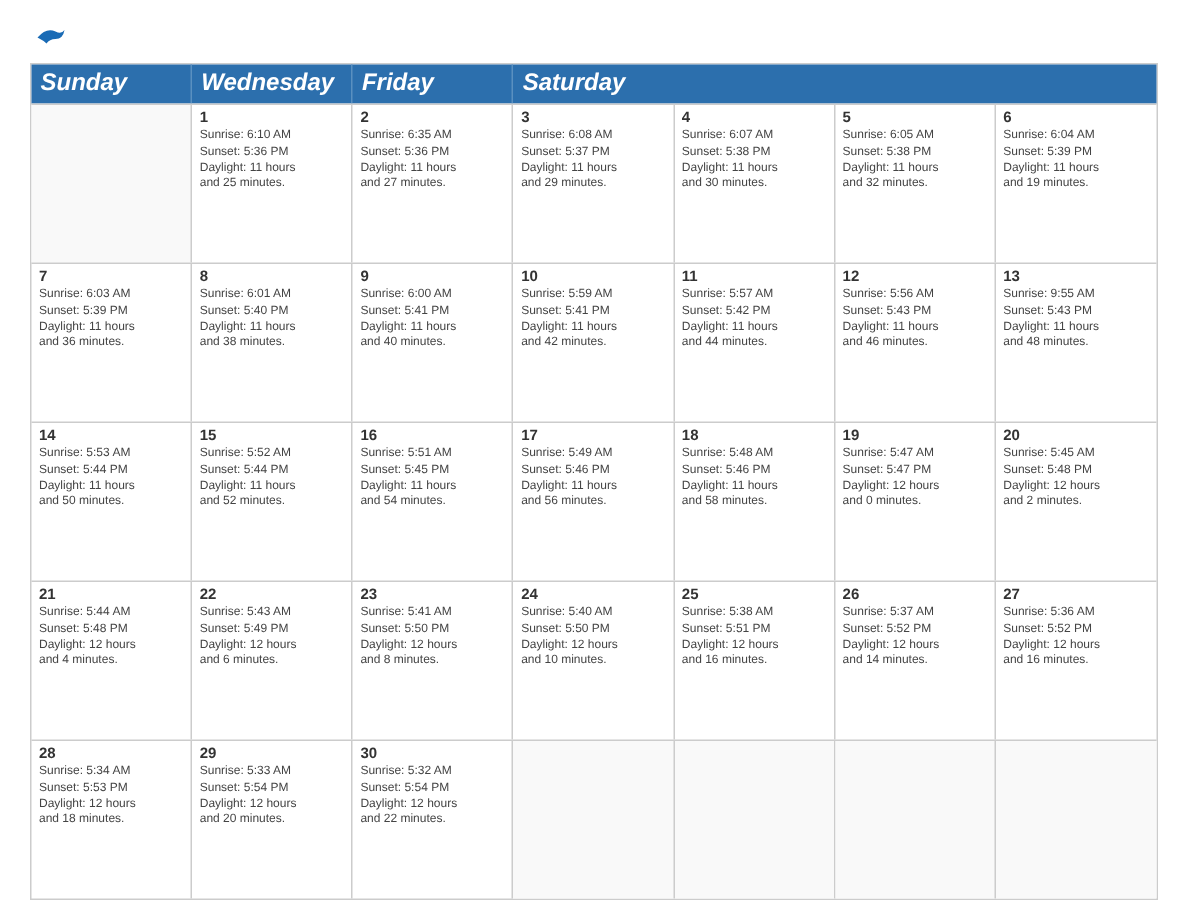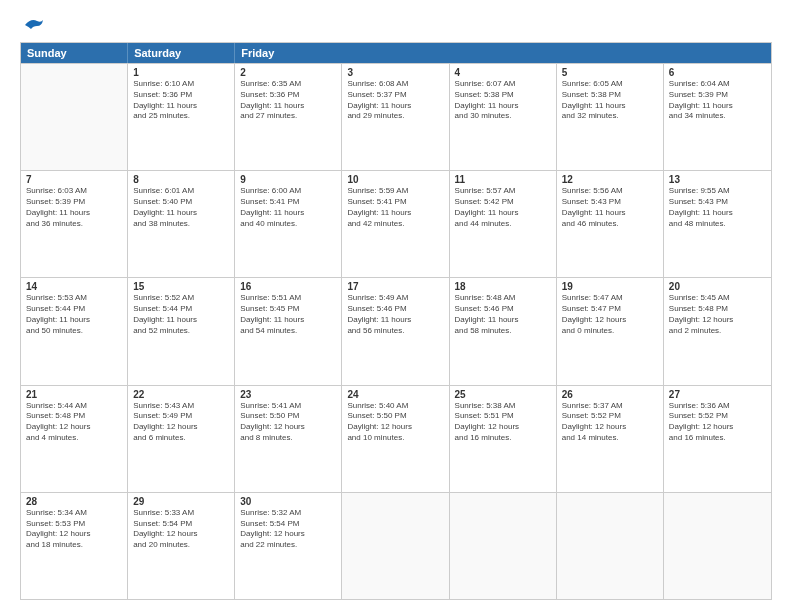--- a/index.html
+++ b/index.html
@@ -46,25 +46,26 @@
       flex-direction: column;
       border: 1px solid #ccc;
     }
     .cal-header {
       display: grid;
       grid-template-columns: repeat(7, 1fr);
       background: #2c6fad;
     }
     .cal-header-cell {
       color: #fff;
-      font-size: 11px;
+      font-size: 16px;
       font-weight: bold;
       padding: 4px 6px;
       text-align: left;
       border-right: 1px solid #5a90c0;
+      font-style: italic;
     }
     .cal-header-cell:last-child { border-right: none; }
     .cal-body {
       flex: 1;
       display: flex;
       flex-direction: column;
     }
     .cal-row {
       display: grid;
       grid-template-columns: repeat(7, 1fr);
@@ -113,22 +114,23 @@
     </div>
     <div class="title-block">
       <div class="month-title"></div>
       <div class="subtitle"></div>
     </div>
   </div>
 
   <div class="calendar">
     <div class="cal-header" id="cal-header">
         <div class="cal-header-cell">Sunday</div>
+        <div class="cal-header-cell">Wednesday</div>
+        <div class="cal-header-cell">Friday</div>
         <div class="cal-header-cell">Saturday</div>
-        <div class="cal-header-cell">Friday</div>
       </div>
     <div class="cal-body" id="cal-body">
         <div class="cal-row">
           <div class="cal-cell empty"></div>
           <div class="cal-cell">
             <span class="day-num">1</span>
             <span class="cell-line">Sunrise: 6:10 AM</span>
             <span class="cell-line">Sunset: 5:36 PM</span>
             <span class="cell-line">Daylight: 11 hours</span>
             <span class="cell-line">and 25 minutes.</span>
@@ -159,21 +161,21 @@
             <span class="cell-line">Sunrise: 6:05 AM</span>
             <span class="cell-line">Sunset: 5:38 PM</span>
             <span class="cell-line">Daylight: 11 hours</span>
             <span class="cell-line">and 32 minutes.</span>
           </div>
           <div class="cal-cell">
             <span class="day-num">6</span>
             <span class="cell-line">Sunrise: 6:04 AM</span>
             <span class="cell-line">Sunset: 5:39 PM</span>
             <span class="cell-line">Daylight: 11 hours</span>
-            <span class="cell-line">and 34 minutes.</span>
+            <span class="cell-line">and 19 minutes.</span>
           </div>
         </div>
         <div class="cal-row">
           <div class="cal-cell">
             <span class="day-num">7</span>
             <span class="cell-line">Sunrise: 6:03 AM</span>
             <span class="cell-line">Sunset: 5:39 PM</span>
             <span class="cell-line">Daylight: 11 hours</span>
             <span class="cell-line">and 36 minutes.</span>
           </div>

